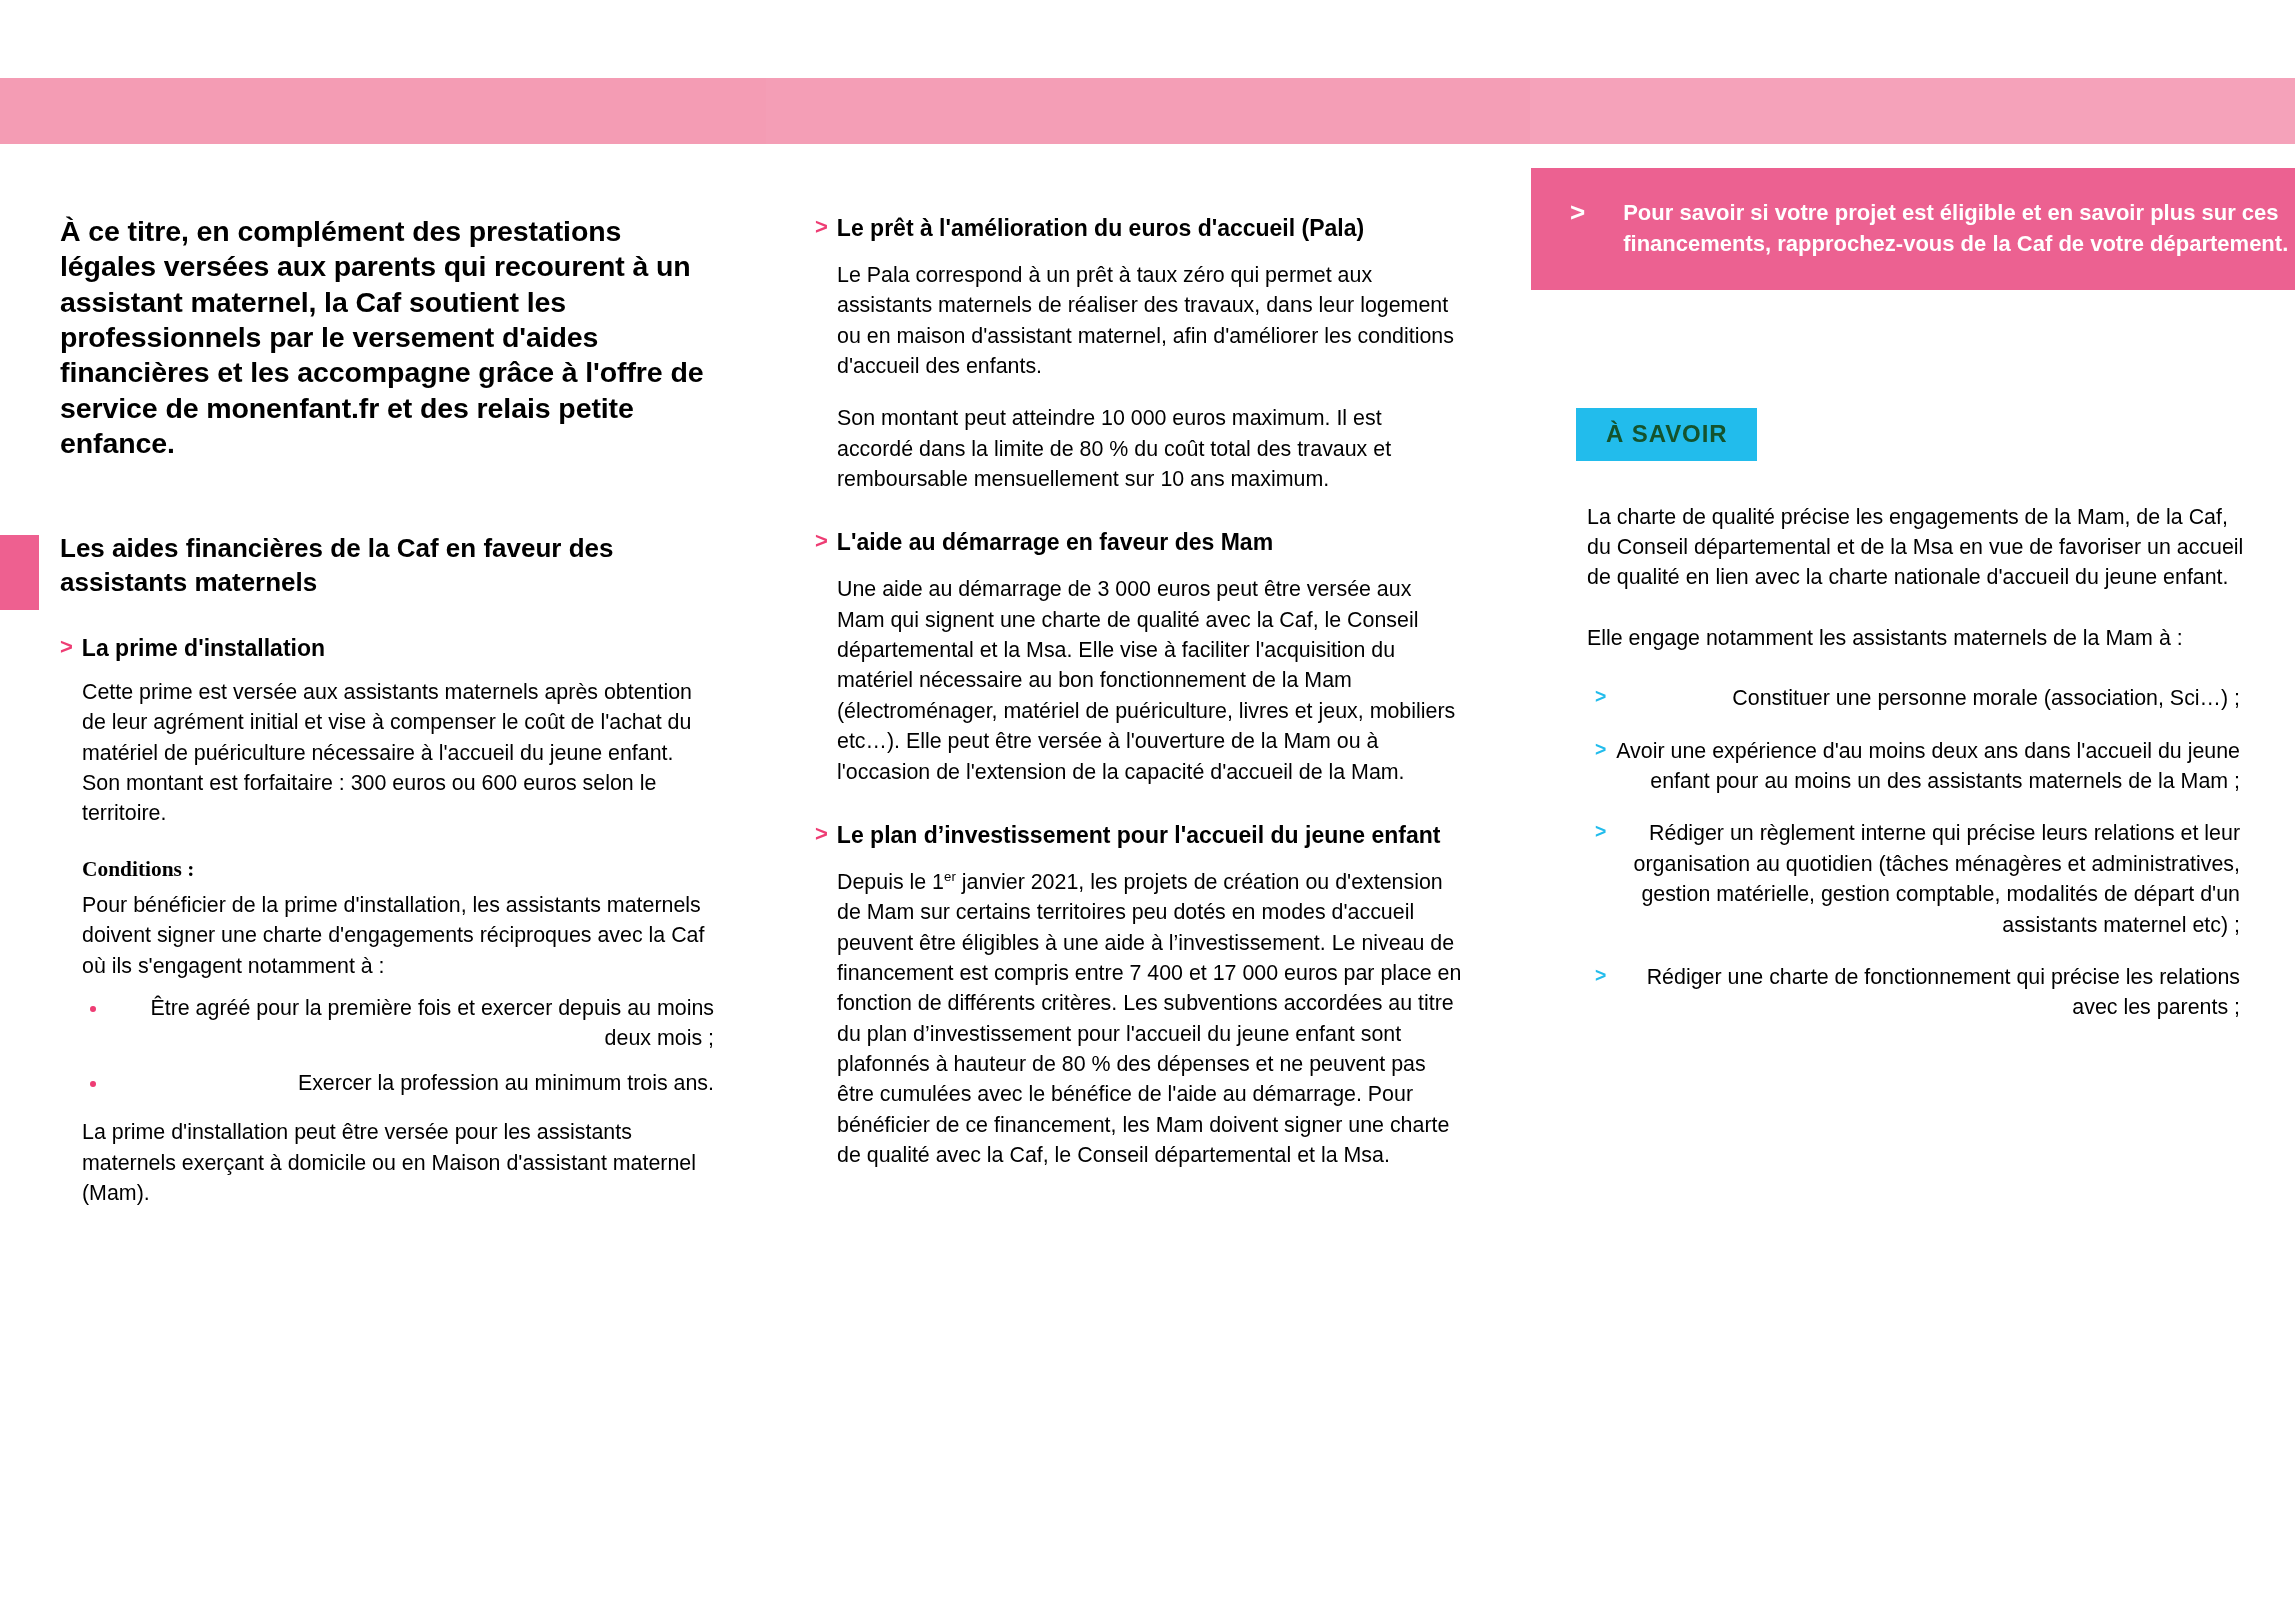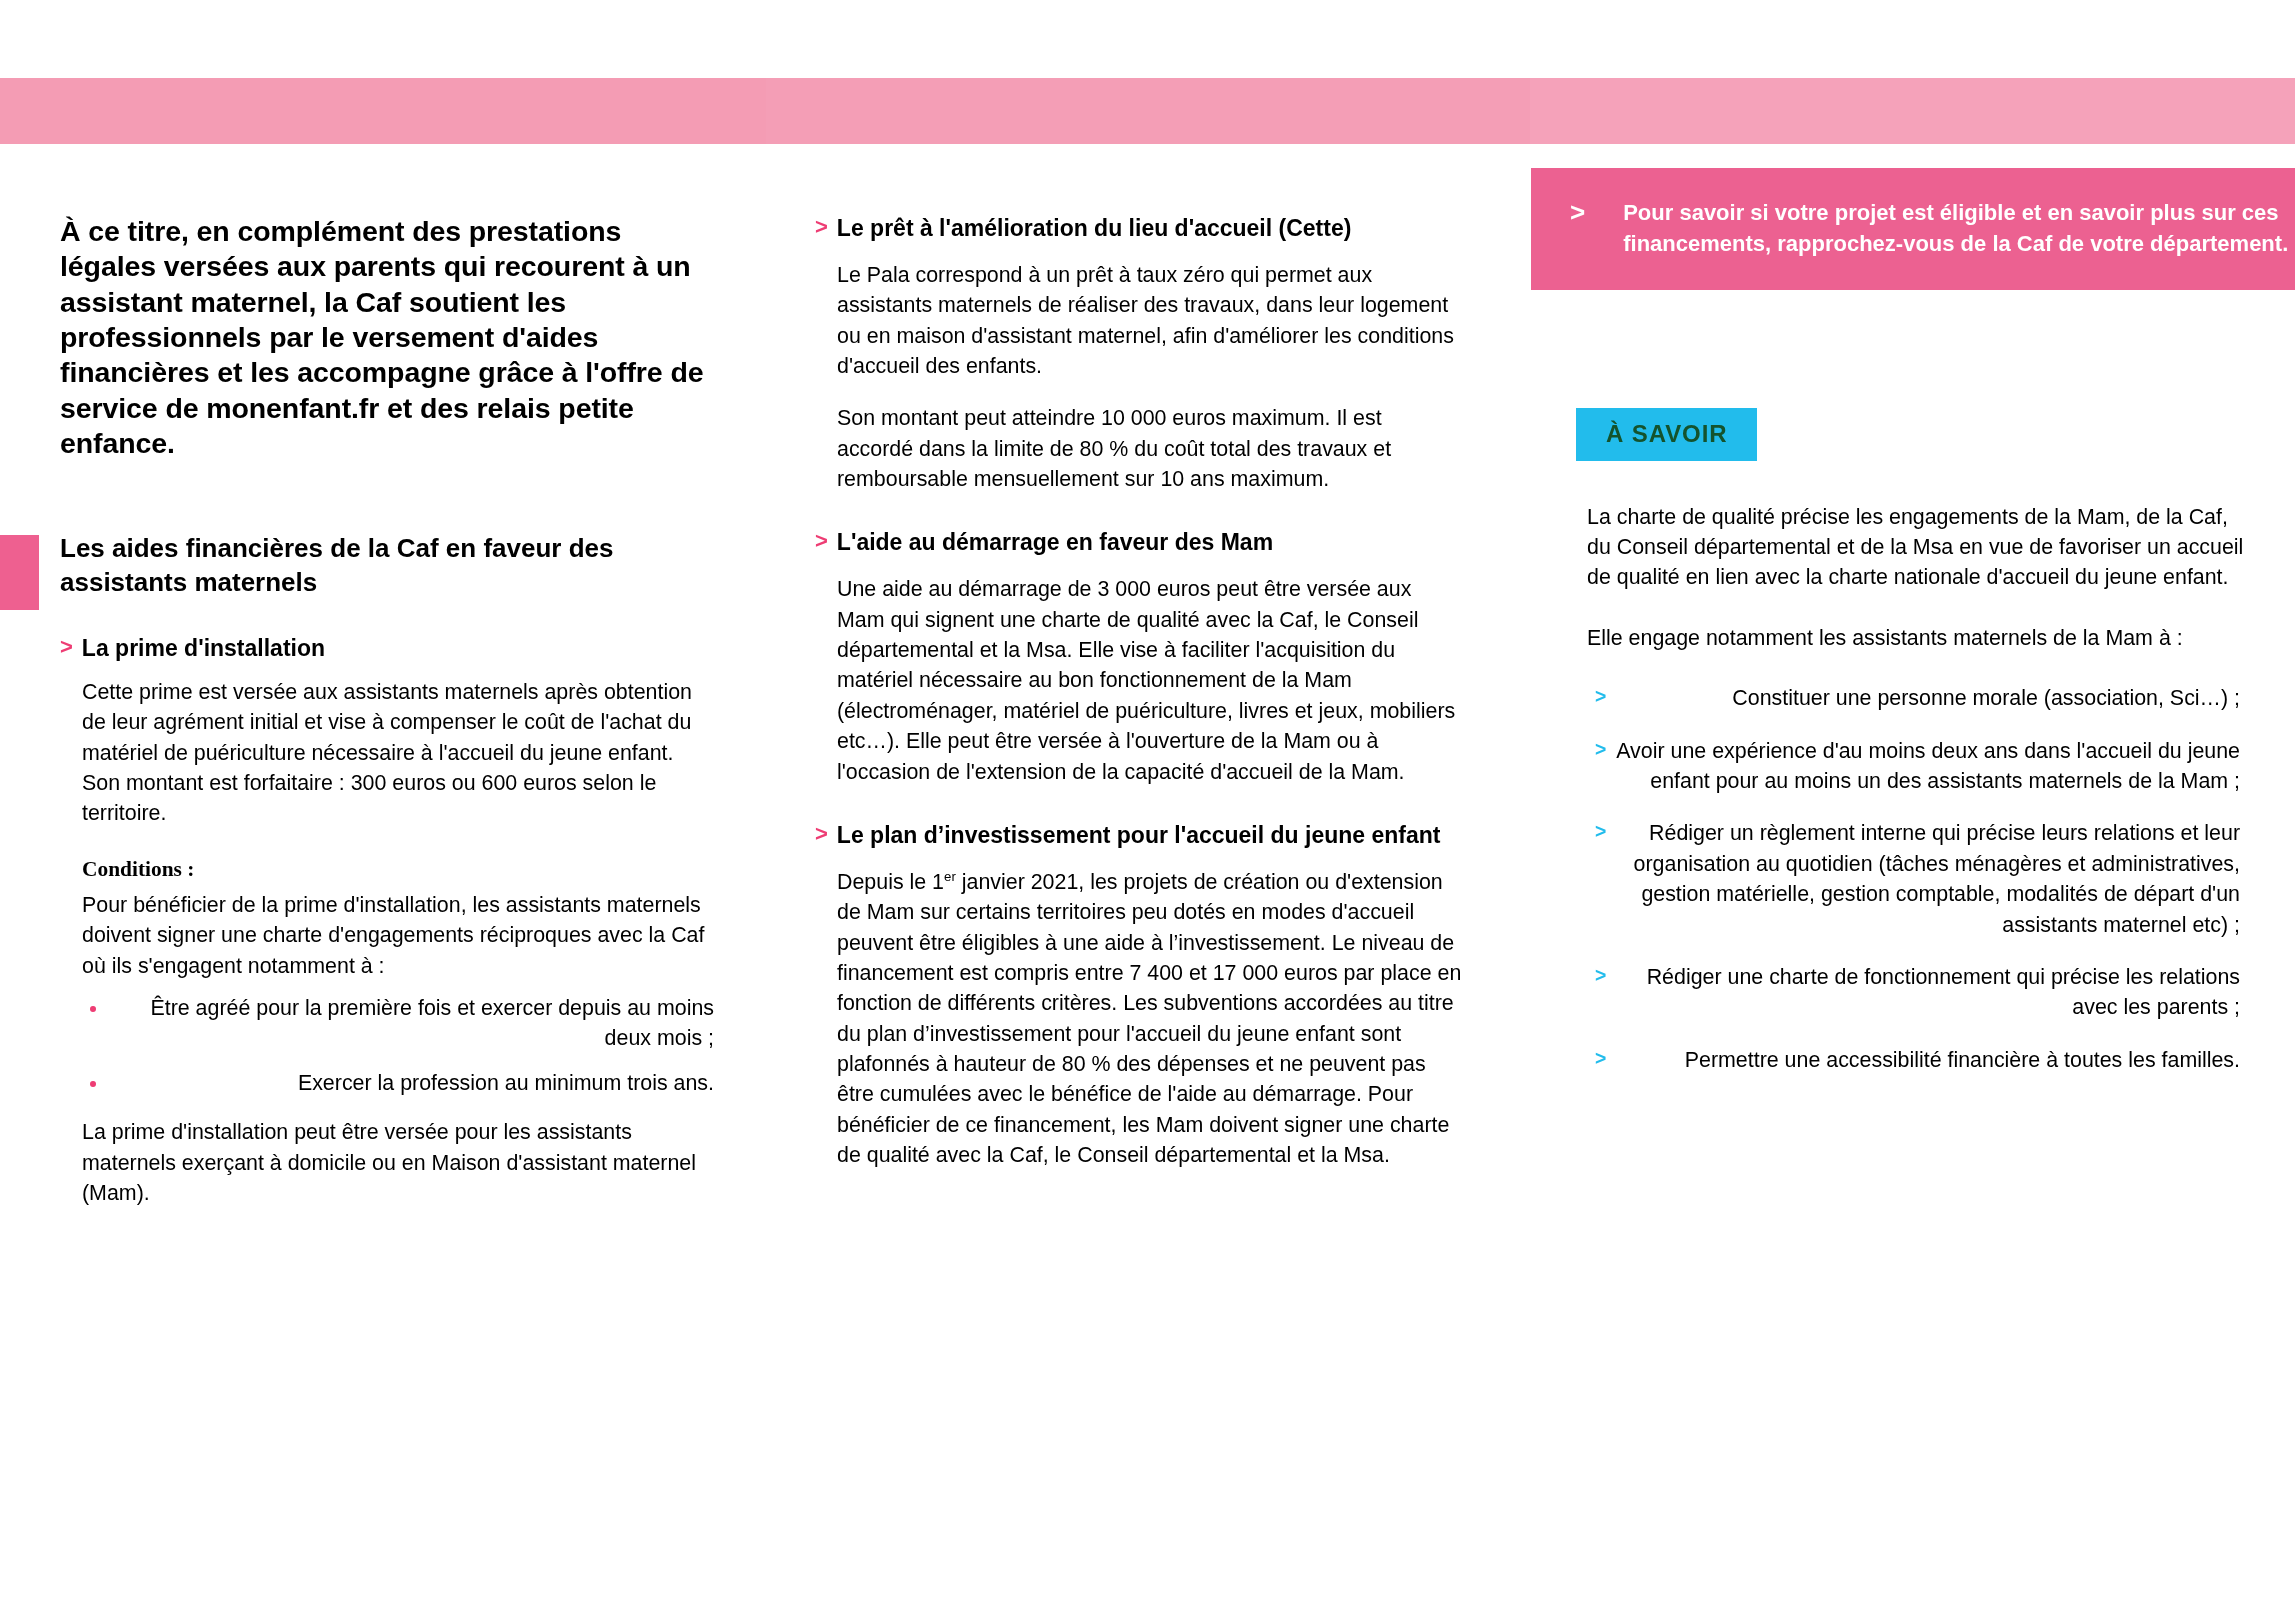--- a/index.html
+++ b/index.html
@@ -258,21 +258,21 @@
   </ul>
 
   <p class="body-p">La prime d'installation peut être versée pour les assistants maternels exerçant à domicile ou en Maison d'assistant maternel (Mam).</p>
 </div>
 
 <div class="col-mid">
 
   <div class="mid-block">
     <h3 class="sub-head">
       <span class="chev">&gt;</span>
-      <span>Le prêt à l'amélioration du lieu d'accueil (Cette)</span>
+      <span>Le prêt à l'amélioration du euros d'accueil (Pala)</span>
     </h3>
     <p class="mid-p">Le Pala correspond à un prêt à taux zéro qui permet aux assistants maternels de réaliser des travaux, dans leur logement ou en maison d'assistant maternel, afin d'améliorer les conditions d'accueil des enfants.</p>
     <p class="mid-p">Son montant peut atteindre 10 000 euros maximum. Il est accordé dans la limite de 80 % du coût total des travaux et remboursable mensuellement sur 10 ans maximum.</p>
   </div>
 
   <div class="mid-block">
     <h3 class="sub-head">
       <span class="chev">&gt;</span>
       <span>L'aide au démarrage en faveur des Mam</span>
     </h3>
@@ -302,18 +302,17 @@
 
   <div class="right-body">
     <p class="right-p">La charte de qualité précise les engagements de la Mam, de la Caf, du Conseil départemental et de la Msa en vue de favoriser un accueil de qualité en lien avec la charte nationale d'accueil du jeune enfant.</p>
     <p class="right-p">Elle engage notamment les assistants maternels de la Mam à  :</p>
 
     <ul class="chev-list">
       <li>Constituer une personne morale (association, Sci…) ;</li>
       <li>Avoir une expérience d'au moins deux ans dans l'accueil du jeune enfant pour au moins un des assistants maternels de la Mam ;</li>
       <li>Rédiger un règlement interne qui précise leurs relations et leur organisation au quotidien (tâches ménagères et administratives, gestion matérielle, gestion comptable, modalités de départ d'un assistants maternel etc) ;</li>
       <li>Rédiger une charte de fonctionnement qui précise les relations avec les parents ;</li>
-      <li>Permettre une accessibilité financière à toutes les familles.</li>
     </ul>
   </div>
 
 </div>
 
 
 </body></html>

